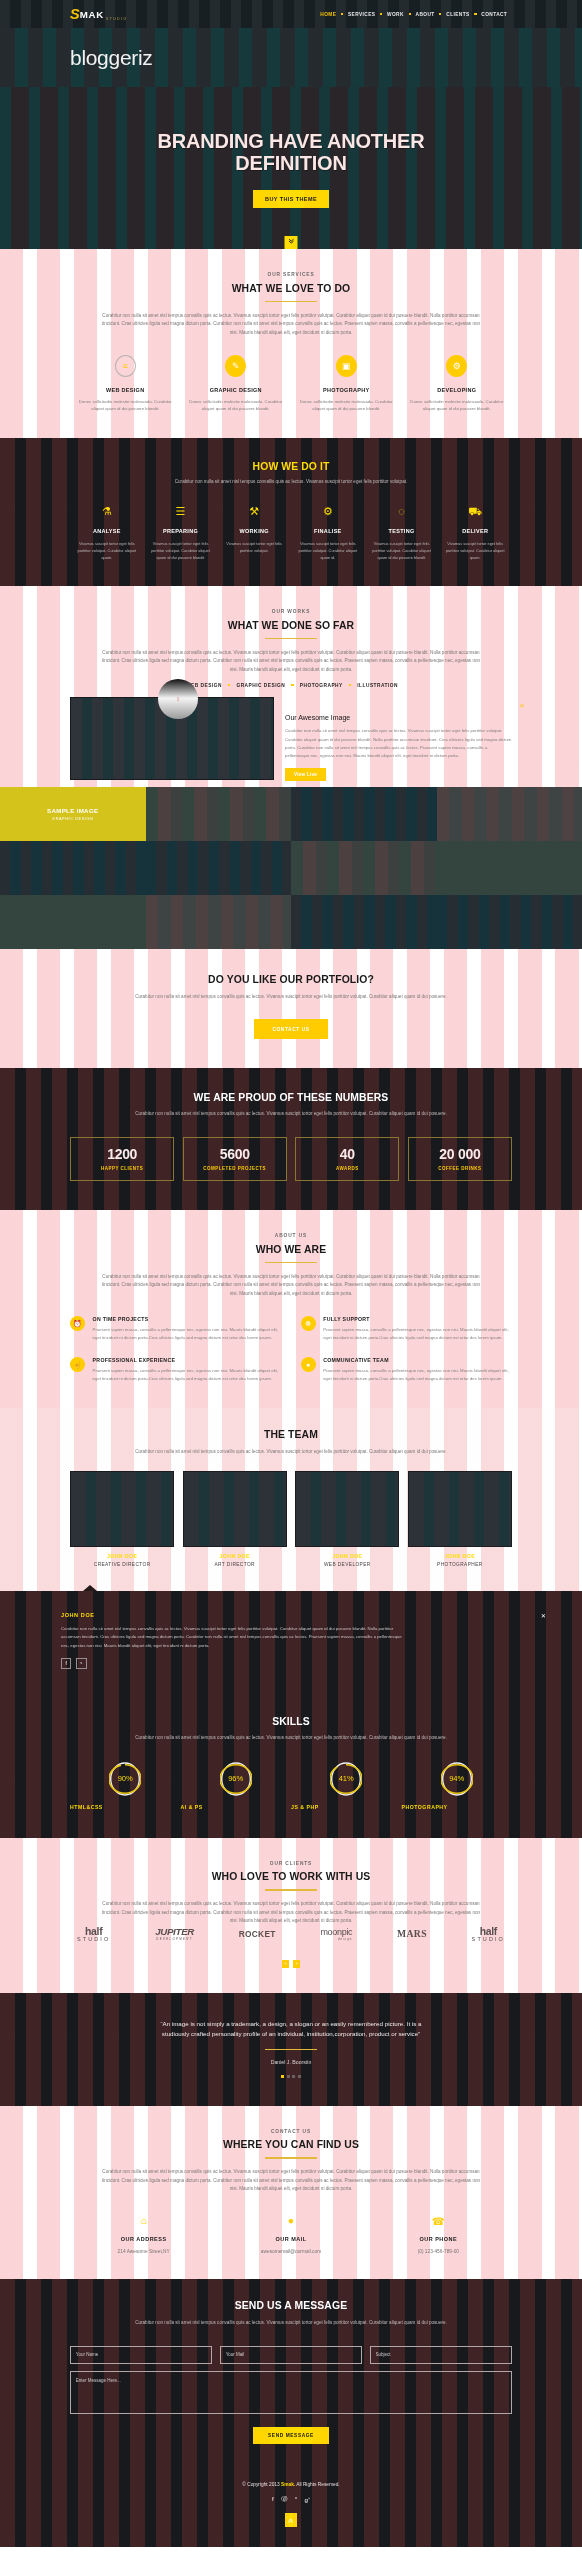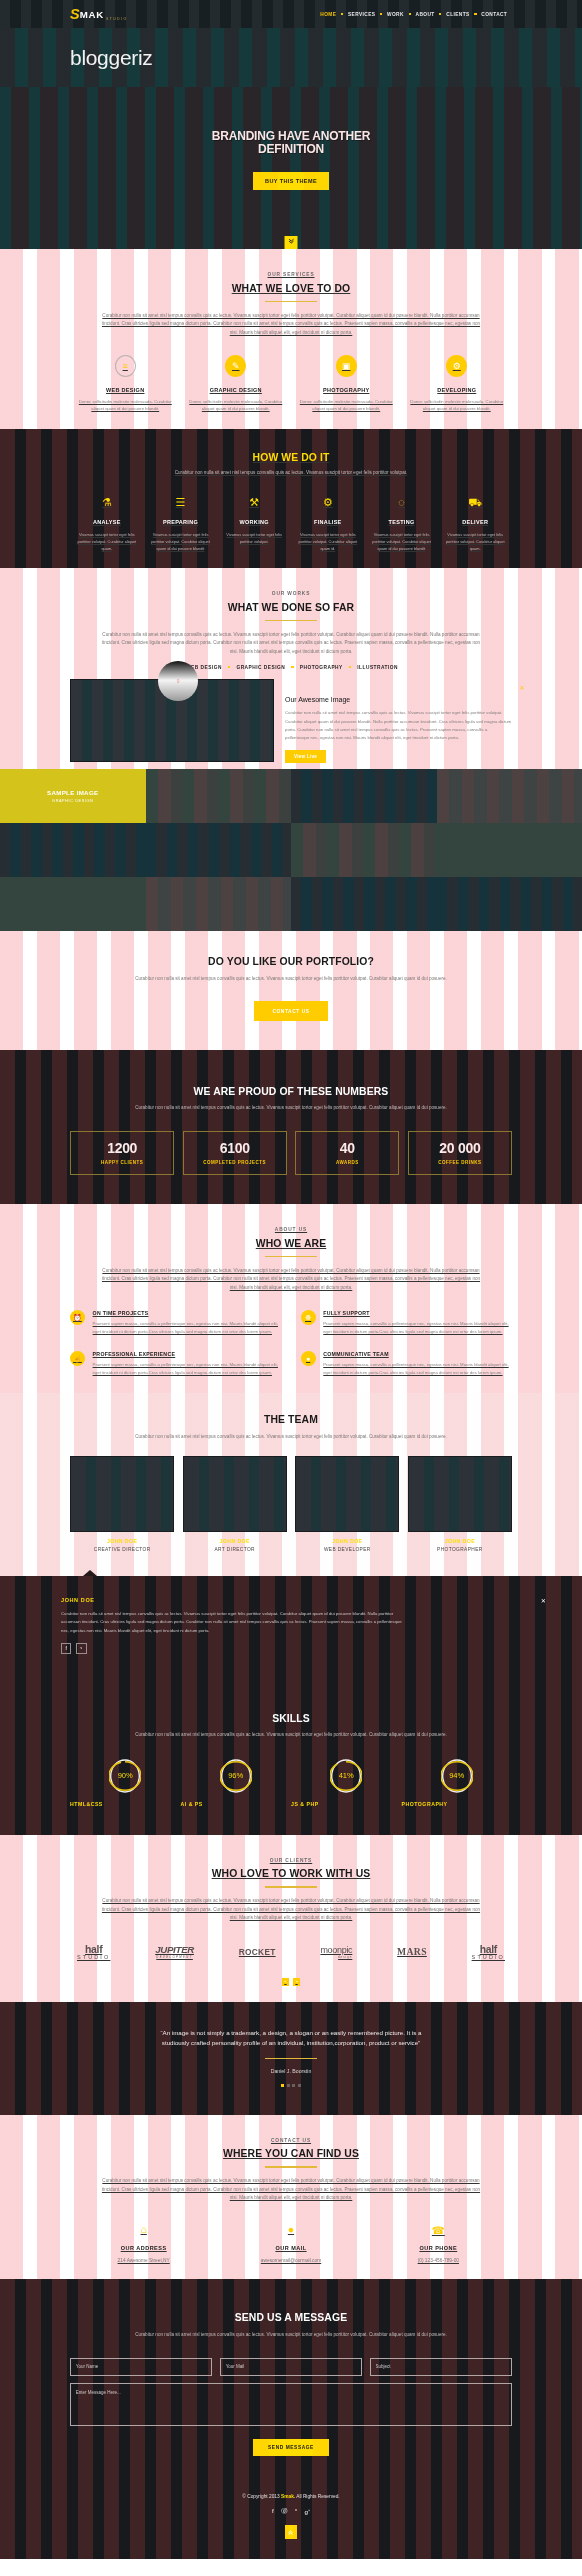--- a/index.html
+++ b/index.html
@@ -61,48 +61,48 @@
   
   .hero { height:162px; position:relative; overflow:hidden; background:#242226; }
   .hero::before{
     content:""; position:absolute; inset:0;
     background-image: repeating-linear-gradient(90deg,
       #16393c 0px, #16393c 11px, #2a2529 11px, #2a2529 29px);
     opacity:0.95;
   }
   .hero-inner { position:relative; padding-top:43px; text-align:center; }
   .hero h1 {
-    color:#fbe6e6; font-size:12px; font-weight:bold; line-height:1.12;
+    color:#fbe6e6; font-size:20px; font-weight:bold; line-height:1.12;
     letter-spacing:-0.2px; text-shadow:0.7px 0.7px 0 rgba(0,0,0,0.35);
     text-transform:uppercase;
   }
   .btn-yellow {
     display:inline-block; background:#ffdd00; color:#1a1a1a;
     font-size:5.5px; font-weight:bold; letter-spacing:0.4px; text-transform:uppercase;
     padding:6.2px 11.7px; margin-top:15px; border:0; cursor:pointer;
     box-shadow: inset -25px 0 0 rgba(255,200,0,0.35), inset 25px 0 0 rgba(255,200,0,0.35);
   }
   .arrow-tab {
     position:absolute; left:50%; transform:translateX(-50%); bottom:0;
     width:13px; height:13px; background:#ffdd00; color:#1a1a1a;
     text-align:center; font-size:7px; line-height:13px; z-index:5;
   }
 
   
   .sec { position:relative; }
-  .sec-pad { padding:23px 0 16px;text-decoration:underline; }
+  .sec-pad { padding:23px 0 25px; }
   .eyebrow {
     text-align:center; font-size:4.8px; letter-spacing:0.9px; text-transform:uppercase;
     color:#6f6a6c; font-weight:bold; margin-bottom:5.5px;
   }
   h2.sec-title {
     text-align:center; font-size:10.4px; font-weight:bold; letter-spacing:0.1px;
     color:#191919; text-transform:uppercase;
   }
-  h2.sec-title.on-dark { color:#fff;margin-top:12px; }
+  h2.sec-title.on-dark { color:#fff; }
   h2.sec-title.yellow { color:#ffdd00; }
   .rule { width:52px; height:1.4px; background:#e3b93a; margin:7px auto 9.7px; }
   .lead {
     font-size:4.6px; line-height:1.85; color:#7e7878; text-align:center;
     width:387px; margin:0 auto;
   }
   .lead.on-dark { color:#c3bcbc; }
   .lead.narrow { width:331px; }
 
   
@@ -212,21 +212,21 @@
   
   .skills-row { display:flex; margin-top:18px; }
   .skill { flex:1; text-align:left; }
   .ring { width:32px;height:36px;margin:0 auto; position:relative; }
   .ring svg { display:block; }
   .ring span { position:absolute; inset:0; display:flex; align-items:center; justify-content:center;
     font-size:7.6px; font-weight:normal; color:#ffdd00; }
   .skill-lbl { font-size:5.2px; font-weight:bold; color:#ffdd00; letter-spacing:0.5px; margin-top:7px; text-transform:uppercase; }
 
   
-  .clients { display:flex; align-items:center; justify-content:space-between; margin-top:21px; padding:0 7px; }
+  .clients { display:flex; align-items:center; justify-content:space-between; padding:0 7px; }
   .client-logo { color:#5a4f4f; font-weight:bold; text-align:center; }
   .cl-half { font-size:10.4px; letter-spacing:-0.3px; }
   .cl-half small { display:block; font-size:5.5px; font-weight:normal; letter-spacing:2.1px; margin-top:-0.7px; }
   .cl-jup { font-size:9.7px; font-style:italic; letter-spacing:-0.3px; }
   .cl-jup small { display:block; font-size:2.8px; font-weight:normal; letter-spacing:1.4px; }
   .cl-rocket { font-size:8.3px; letter-spacing:0.3px; }
   .cl-moon { font-size:9px; font-weight:normal; letter-spacing:-0.3px; }
   .cl-moon small { display:block; font-size:2.8px; letter-spacing:1px; text-align:right; }
   .cl-mars { font-size:9.7px; font-family:"Liberation Serif",serif; letter-spacing:0.3px; }
   .carousel-nav { display:flex; justify-content:center; gap:3.5px; margin-top:18px; }
@@ -450,21 +450,21 @@
 <section class="sec stripes-maroon" style="padding:23.5px 0 29px">
   <div class="wrap">
     <h2 class="sec-title on-dark">WE ARE PROUD OF THESE NUMBERS</h2>
     <p class="lead on-dark narrow" style="margin-top:7.6px">Curabitur non nulla sit amet nisl tempus convallis quis ac lectus. Vivamus suscipit tortor eget felis porttitor volutpat. Curabitur aliquet quam id dui posuere.</p>
     <div class="counters" id="counters-root">
         <div class="counter">
           <div class="counter-num">1200</div>
           <div class="counter-lbl">HAPPY CLIENTS</div>
         </div>
         <div class="counter">
-          <div class="counter-num">6100</div>
+          <div class="counter-num">5600</div>
           <div class="counter-lbl">COMPLETED PROJECTS</div>
         </div>
         <div class="counter">
           <div class="counter-num">40</div>
           <div class="counter-lbl">AWARDS</div>
         </div>
         <div class="counter">
           <div class="counter-num">20 000</div>
           <div class="counter-lbl">COFFEE DRINKS</div>
         </div>

